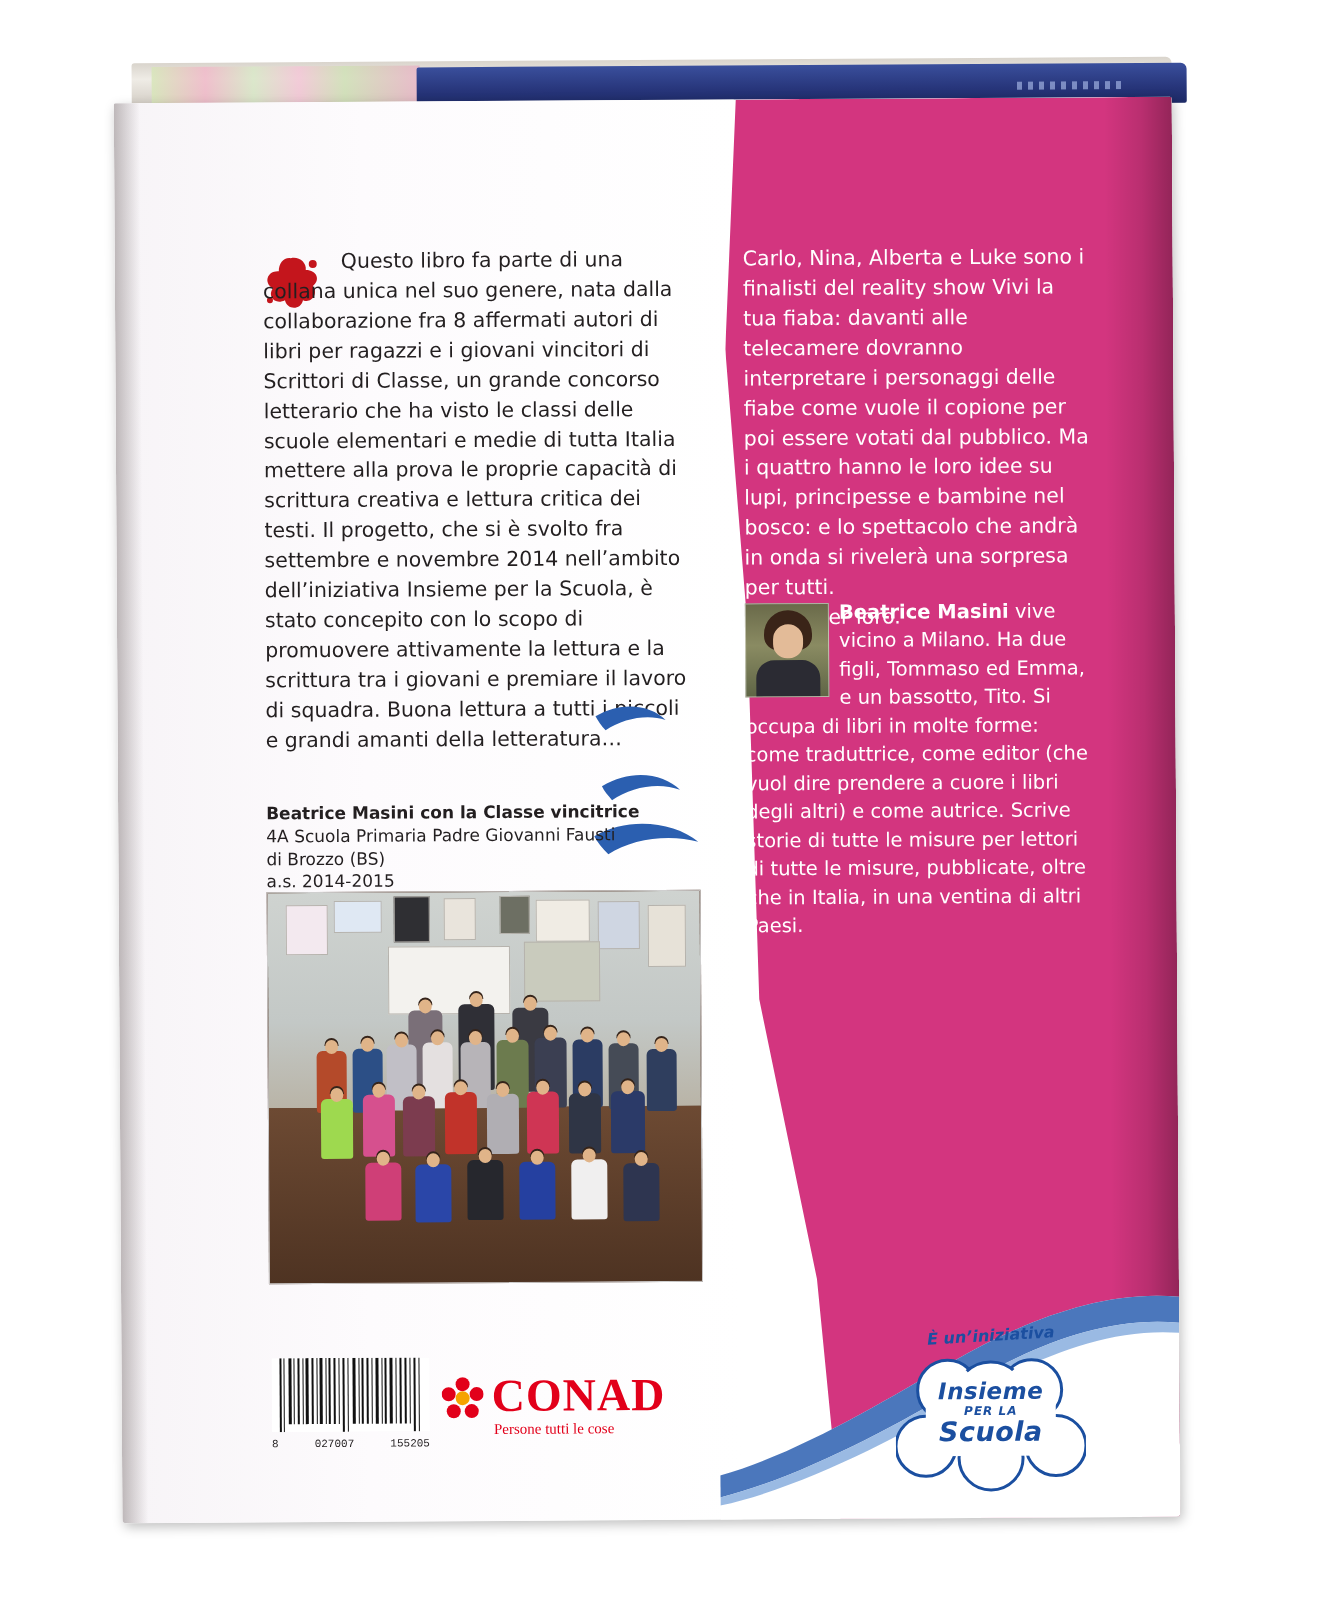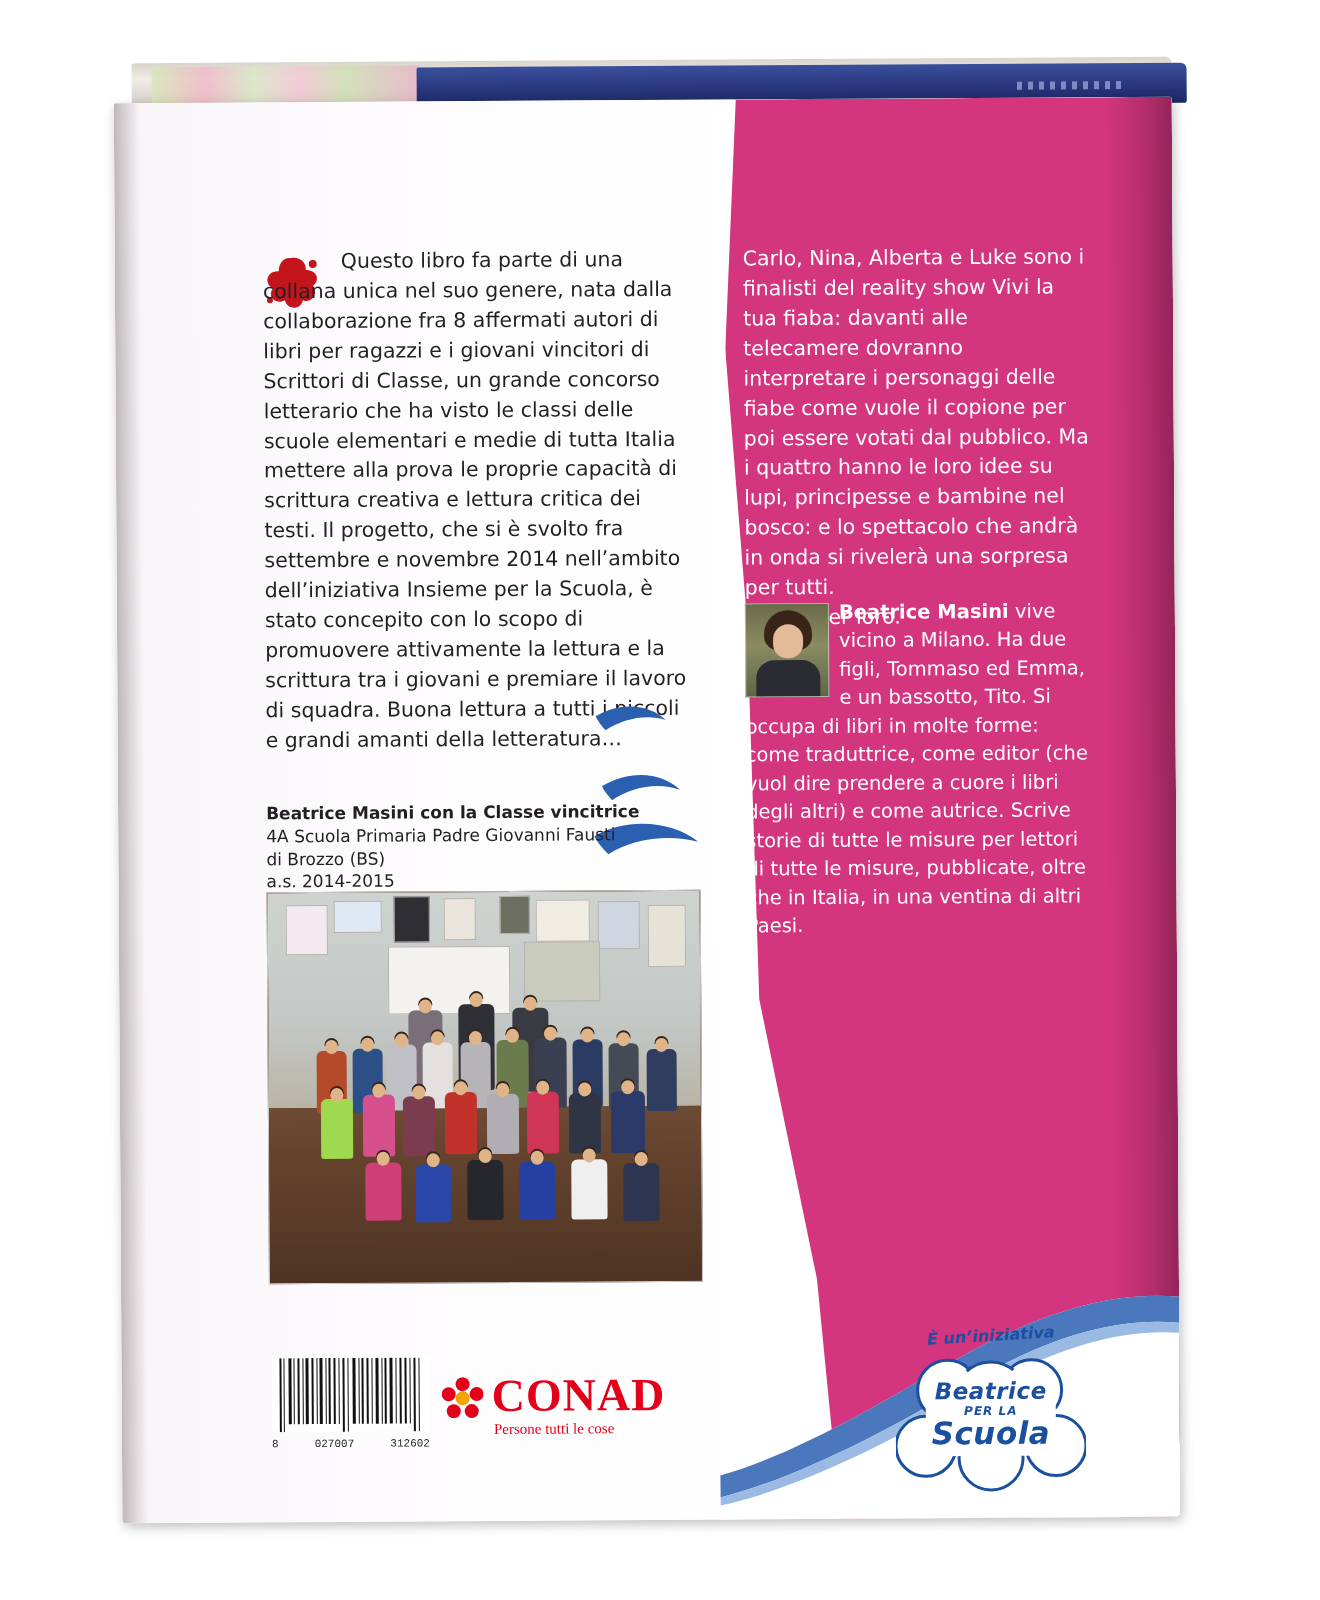--- a/index.html
+++ b/index.html
@@ -277,21 +277,21 @@
     transform: rotate(-3deg);
   }
   #badge .flower-bg { position:absolute; left:14px; top:28px; width:190px; height:160px; }
   #badge .lines {
     position:absolute; left:34px; top:62px; width:150px;
     text-align:center; color:#1b4fa0; font-family:"DejaVu Sans", sans-serif;
     font-weight:bold; font-style:italic; line-height:1.0;
   }
   #badge .l1 { font-size: 23px; letter-spacing:.5px; }
   #badge .l2 { font-size: 12px; letter-spacing:1px; margin-top:2px;}
-  #badge .l3 { font-size: 31px; letter-spacing:.5px; margin-top:1px;}
+  #badge .l3 { font-size: 27px; letter-spacing:.5px; margin-top:1px;}
 </style>
 </head>
 <body>
 
 <div id="book">
 
   <div id="top-edge">
     <div id="top-edge-art"></div>
     <div id="top-edge-blue">
       <div id="top-edge-dots"></div>
@@ -515,21 +515,21 @@
           <rect x="128" y="0" width="2" height="66"></rect>
             <rect x="133" y="0" width="2" height="66"></rect>
           <rect x="138" y="0" width="1" height="66"></rect>
             <rect x="142" y="0" width="2" height="74"></rect>
           <rect x="147" y="0" width="1" height="74"></rect>
         </g>
       </svg>
       <div class="num">
         <span>8</span>
         <span>027007</span>
-        <span>312602</span>
+        <span>155205</span>
       </div>
     </div>
 
     <div id="conad">
       <div class="flower">
         <svg width="42" height="42" viewBox="0 0 42 42">
           <g fill="#e2001a">
             <circle cx="21" cy="7" r="7"></circle>
               <circle cx="35" cy="17" r="7"></circle>
             <circle cx="30" cy="34" r="7"></circle>
@@ -560,20 +560,20 @@
               <circle cx="136" cy="44" r="27"></circle>
             <circle cx="30" cy="100" r="27"></circle>
               <circle cx="95" cy="112" r="29"></circle>
             <circle cx="160" cy="100" r="27"></circle>
               <circle cx="95" cy="52" r="33"></circle>
             <rect x="30" y="40" width="130" height="70"></rect>
           </g>
         </svg>
       </div>
       <div class="lines">
-        <div class="l1">Beatrice</div>
+        <div class="l1">Insieme</div>
         <div class="l2">PER LA</div>
         <div class="l3">Scuola</div>
       </div>
     </div>
 
   </div>
 </div>
 
 </body></html>

